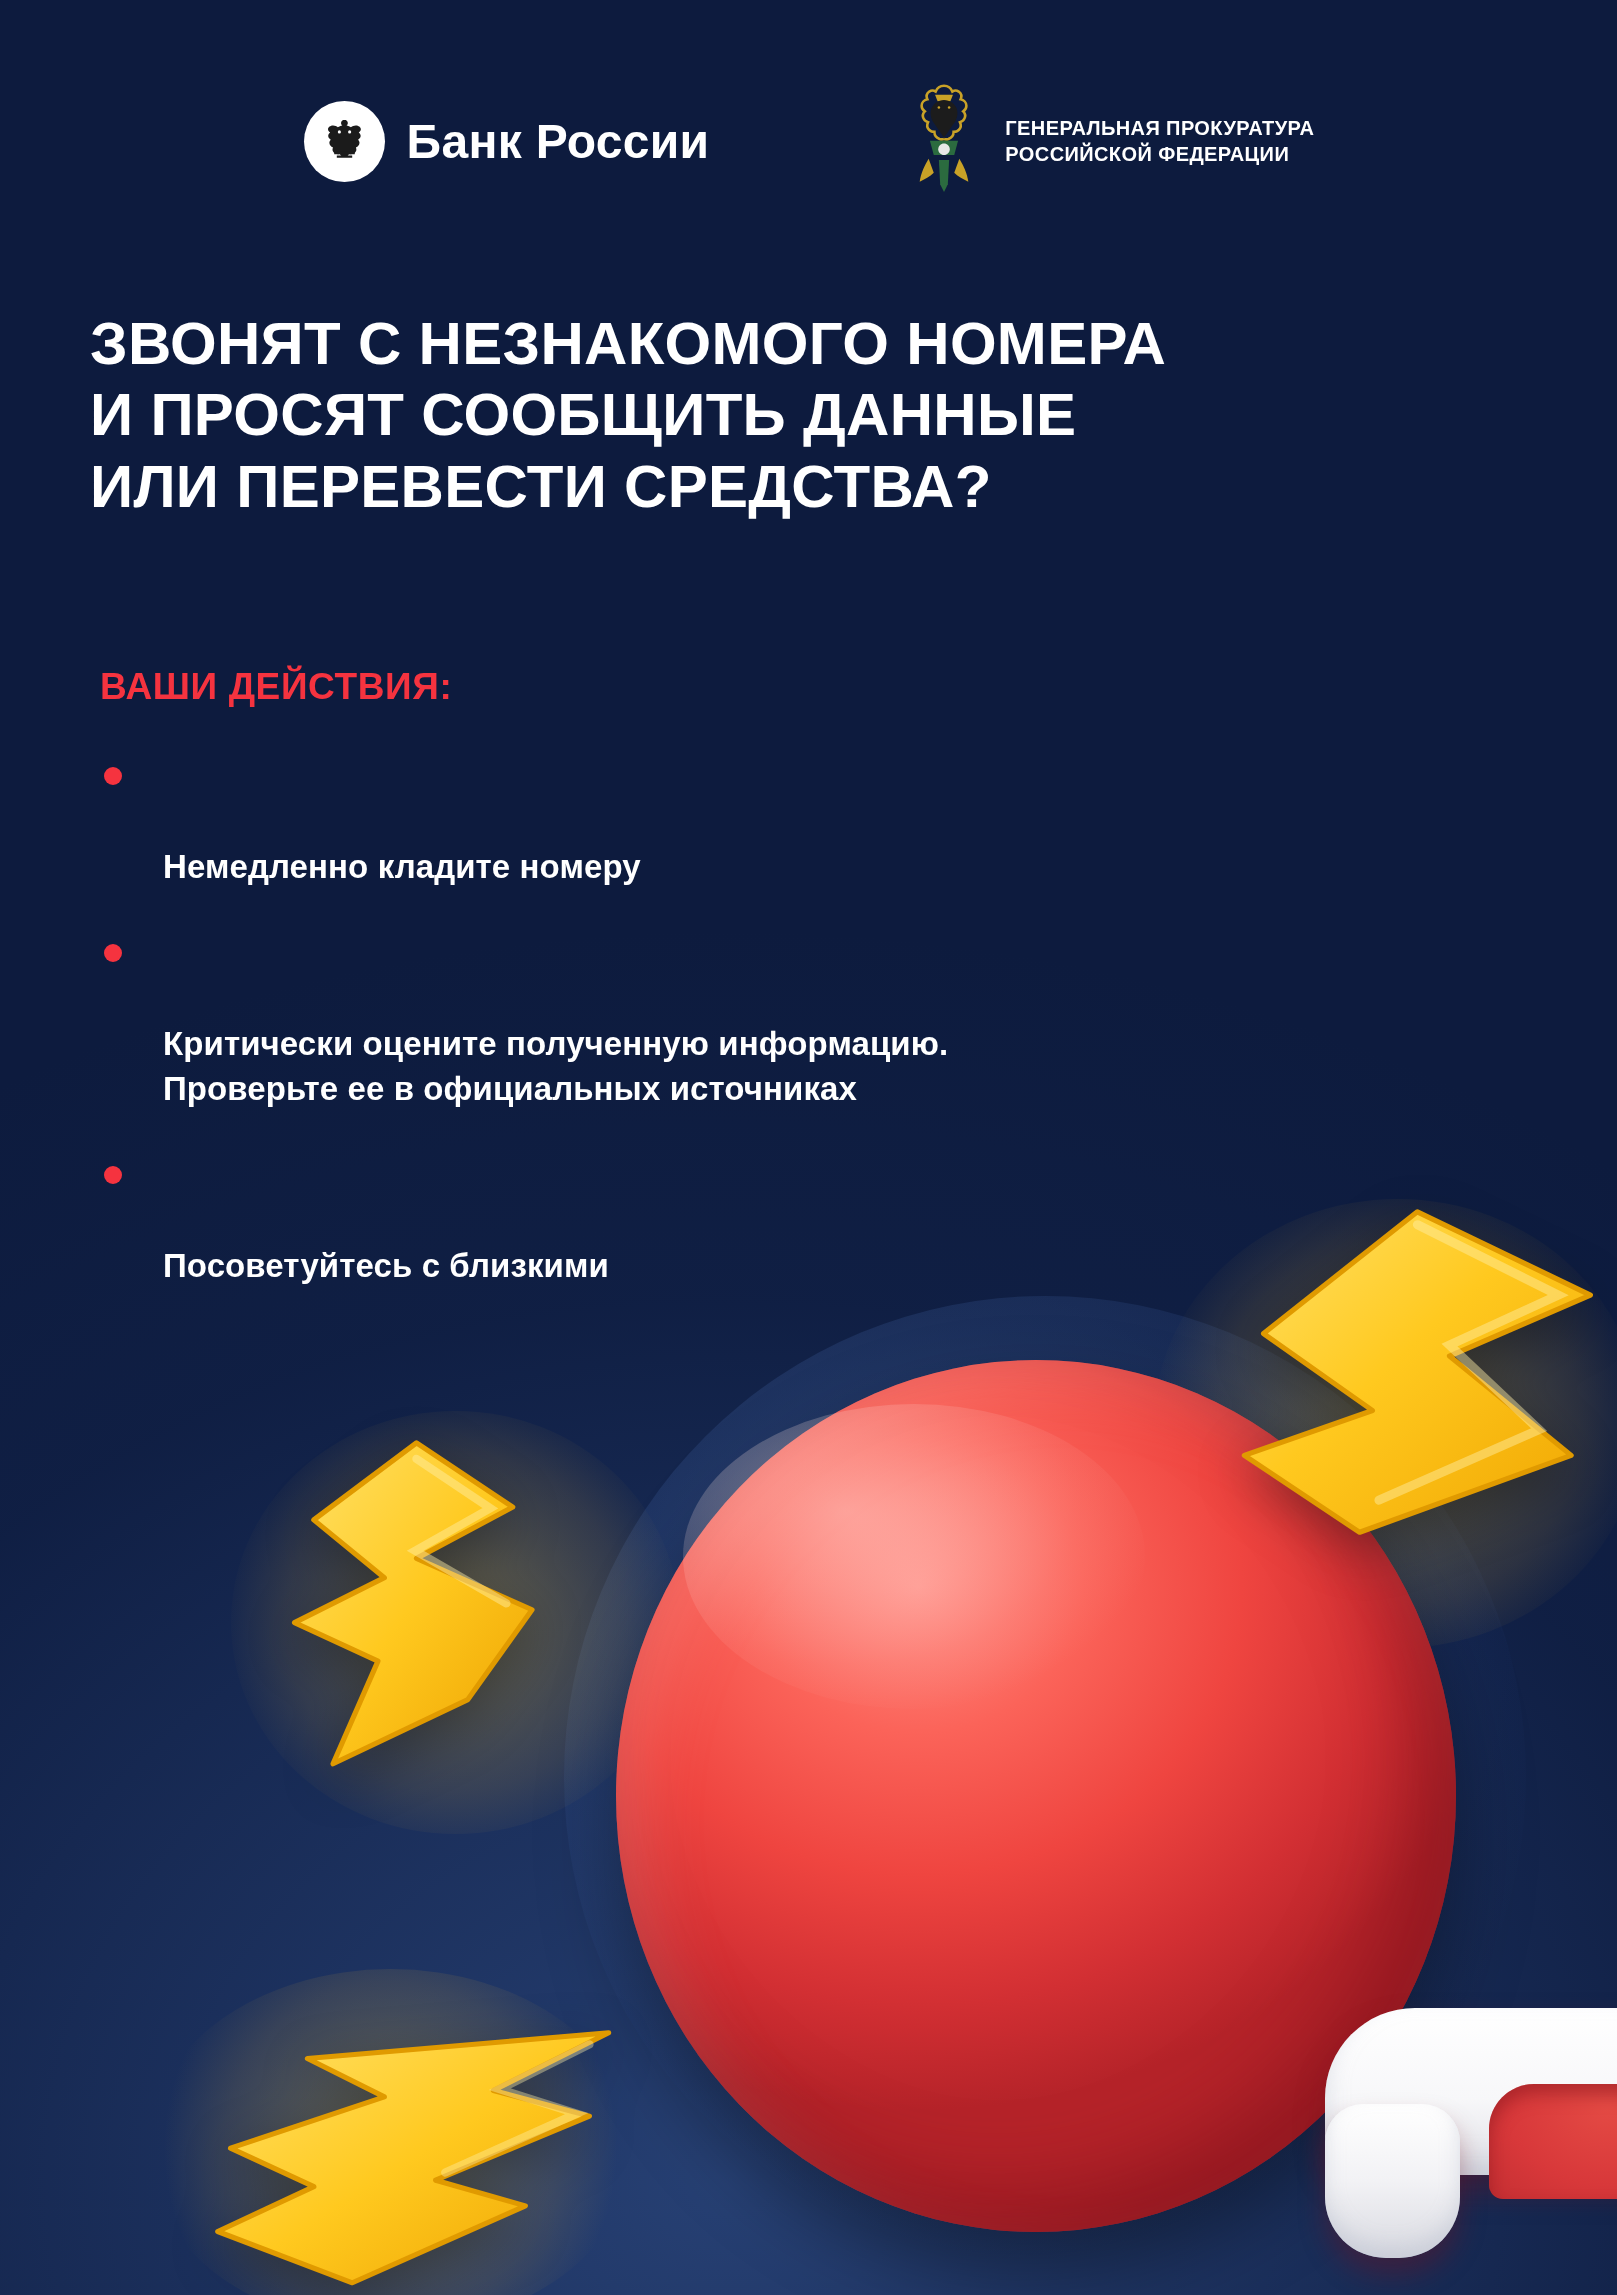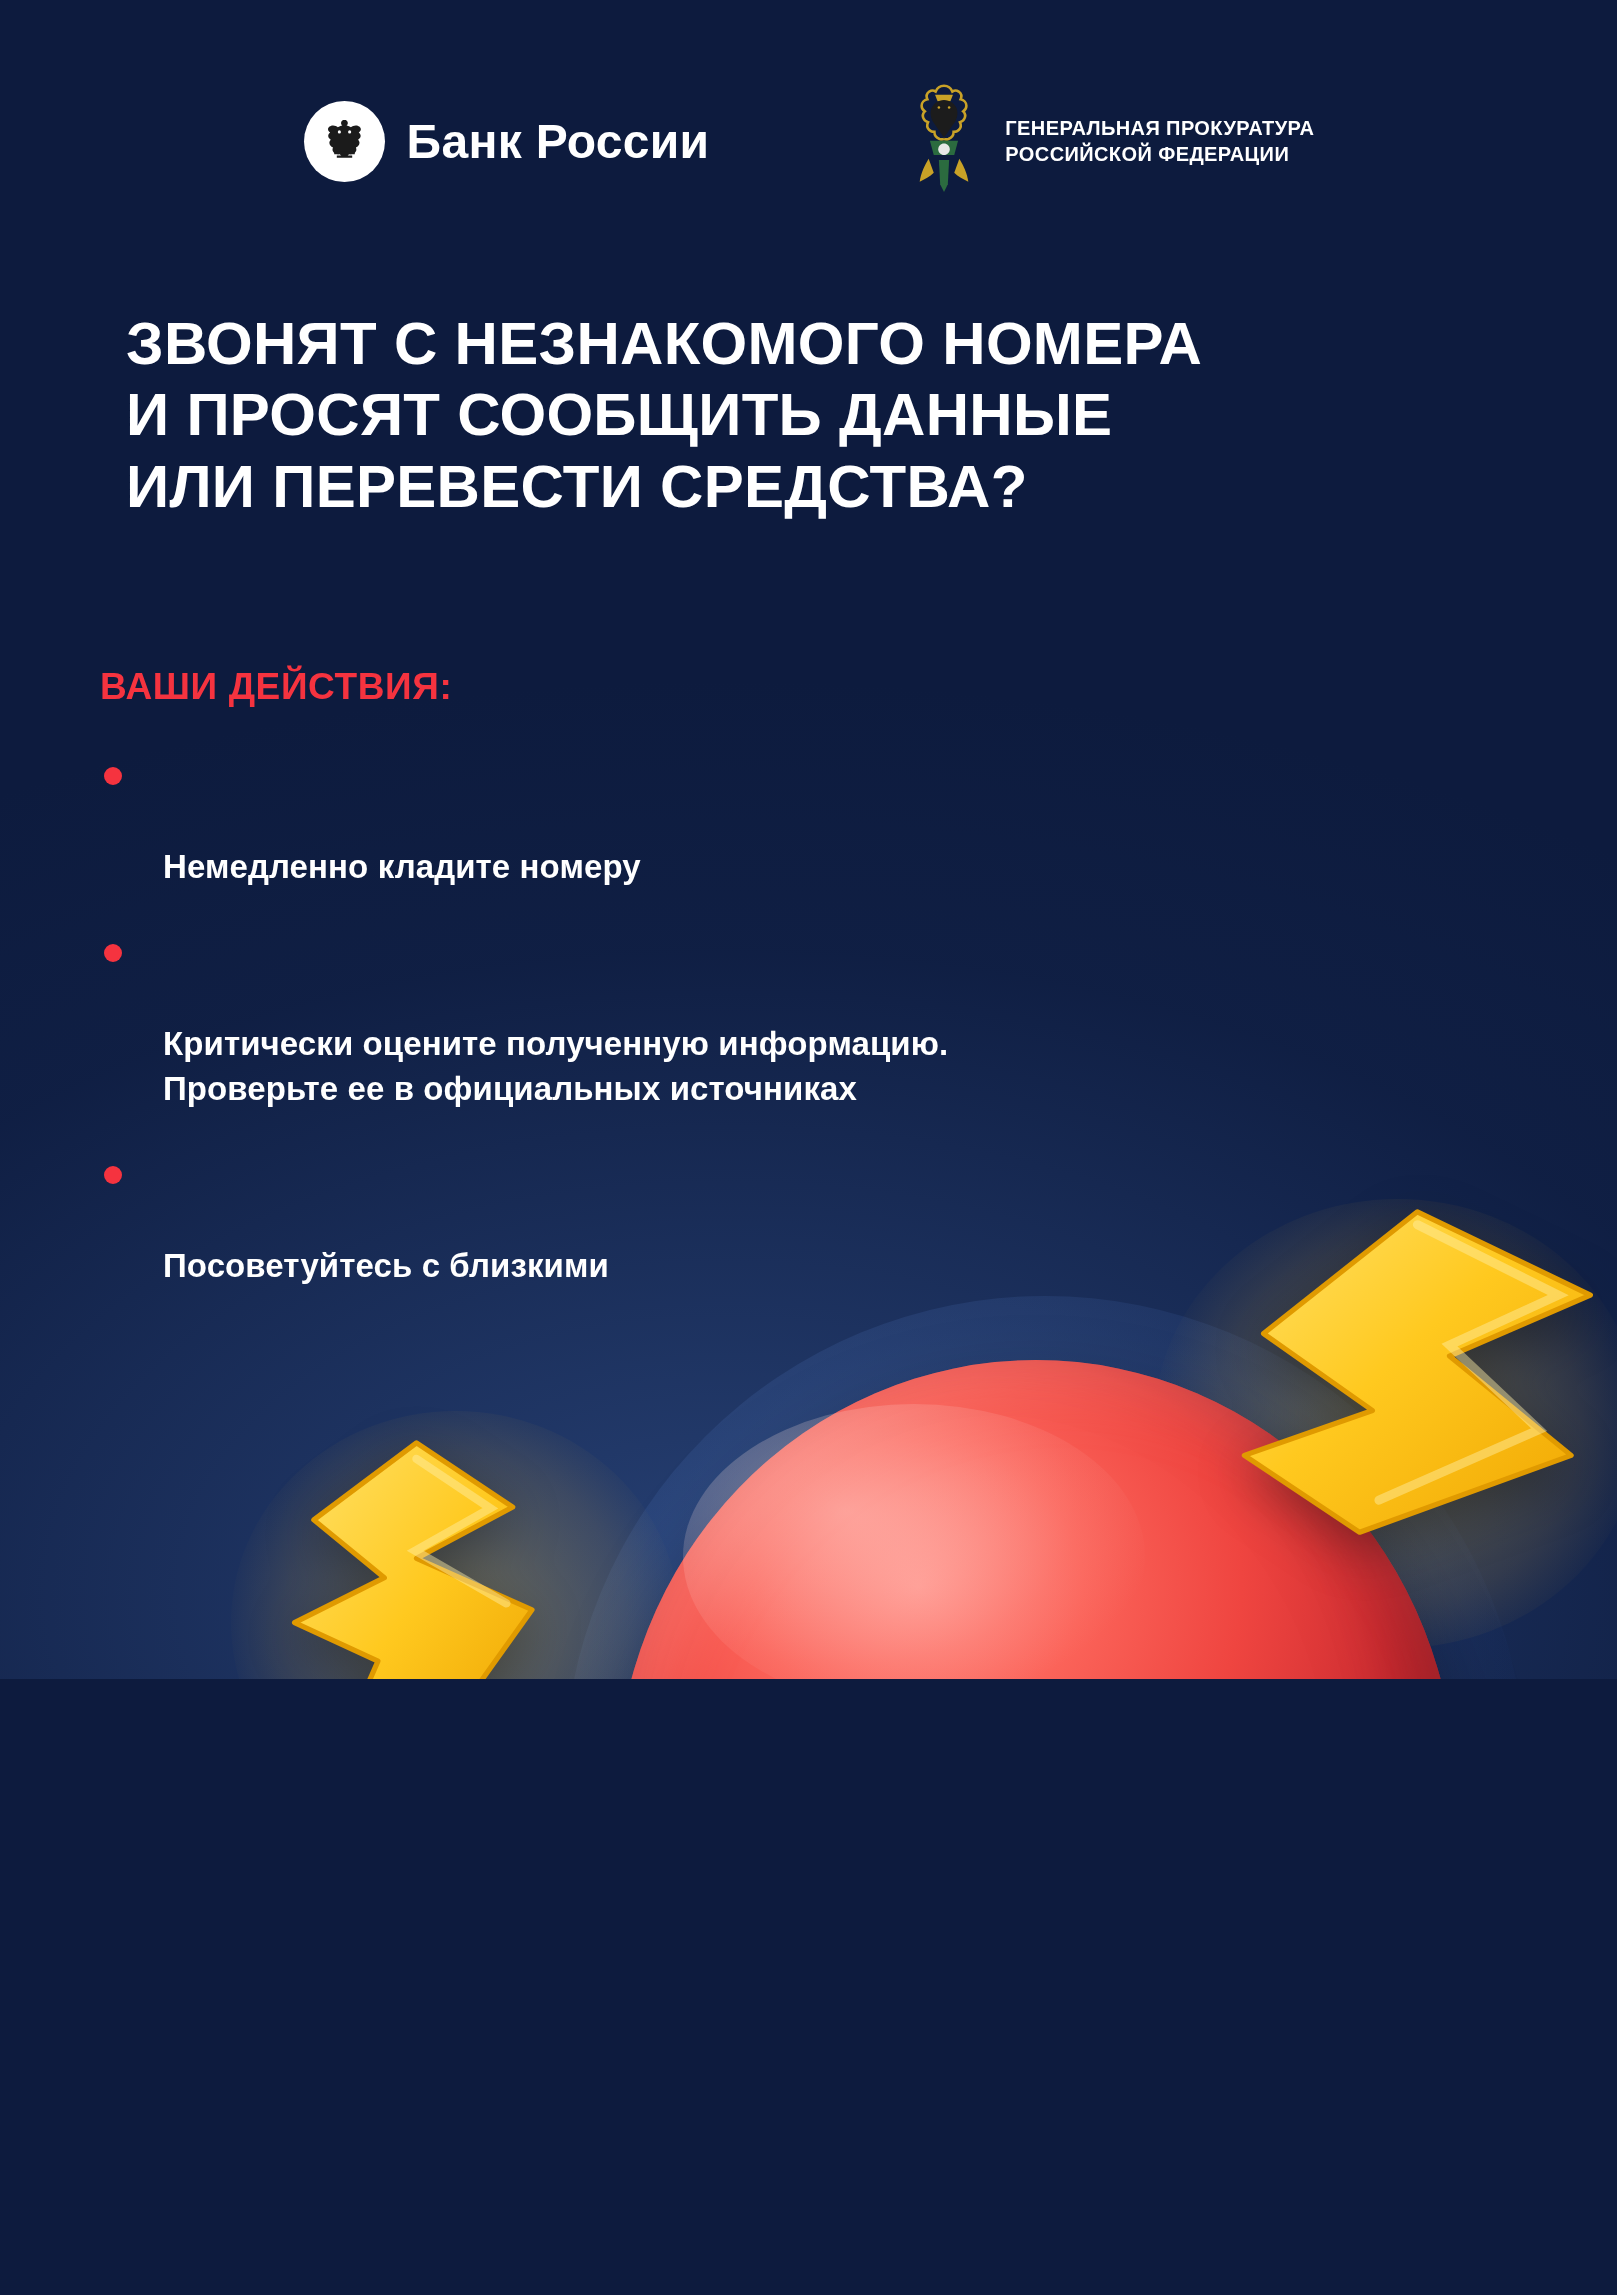--- a/index.html
+++ b/index.html
@@ -10,21 +10,21 @@
   body {
     width: 1618px;
     height: 2295px;
     overflow: hidden;
     font-family: "Liberation Sans", sans-serif;
   }
 
   .poster {
     position: relative;
     width: 1618px;
-    height: 1679px;
+    height: 2295px;
     background:
       radial-gradient(ellipse 150% 90% at 50% 100%, #27437a 0%, #1c3362 35%, #142banything 100%),
       linear-gradient(170deg, #10203f 0%, #16294c 35%, #1d3159 65%, #23396a 100%);
     overflow: hidden;
   }
   .poster-bg2 {
     position: absolute;
     inset: 0;
     background: radial-gradient(ellipse 120% 70% at 45% 95%, rgba(60,95,160,0.55) 0%, rgba(30,52,100,0.15) 55%, rgba(16,32,63,0) 78%);
     pointer-events: none;
@@ -90,21 +90,20 @@
     top: 308px;
     left: 90px;
     width: 1449px;
     color: #ffffff;
     font-size: 60px;
     font-weight: 800;
     line-height: 1.19;
     letter-spacing: 0.3px;
     text-transform: uppercase;
     white-space: pre-line;
-    margin-left: 36px;
   }
 
   
   .actions-title {
     position: absolute;
     top: 666px;
     left: 100px;
     color: #f5333f;
     font-size: 37px;
     font-weight: 800;

